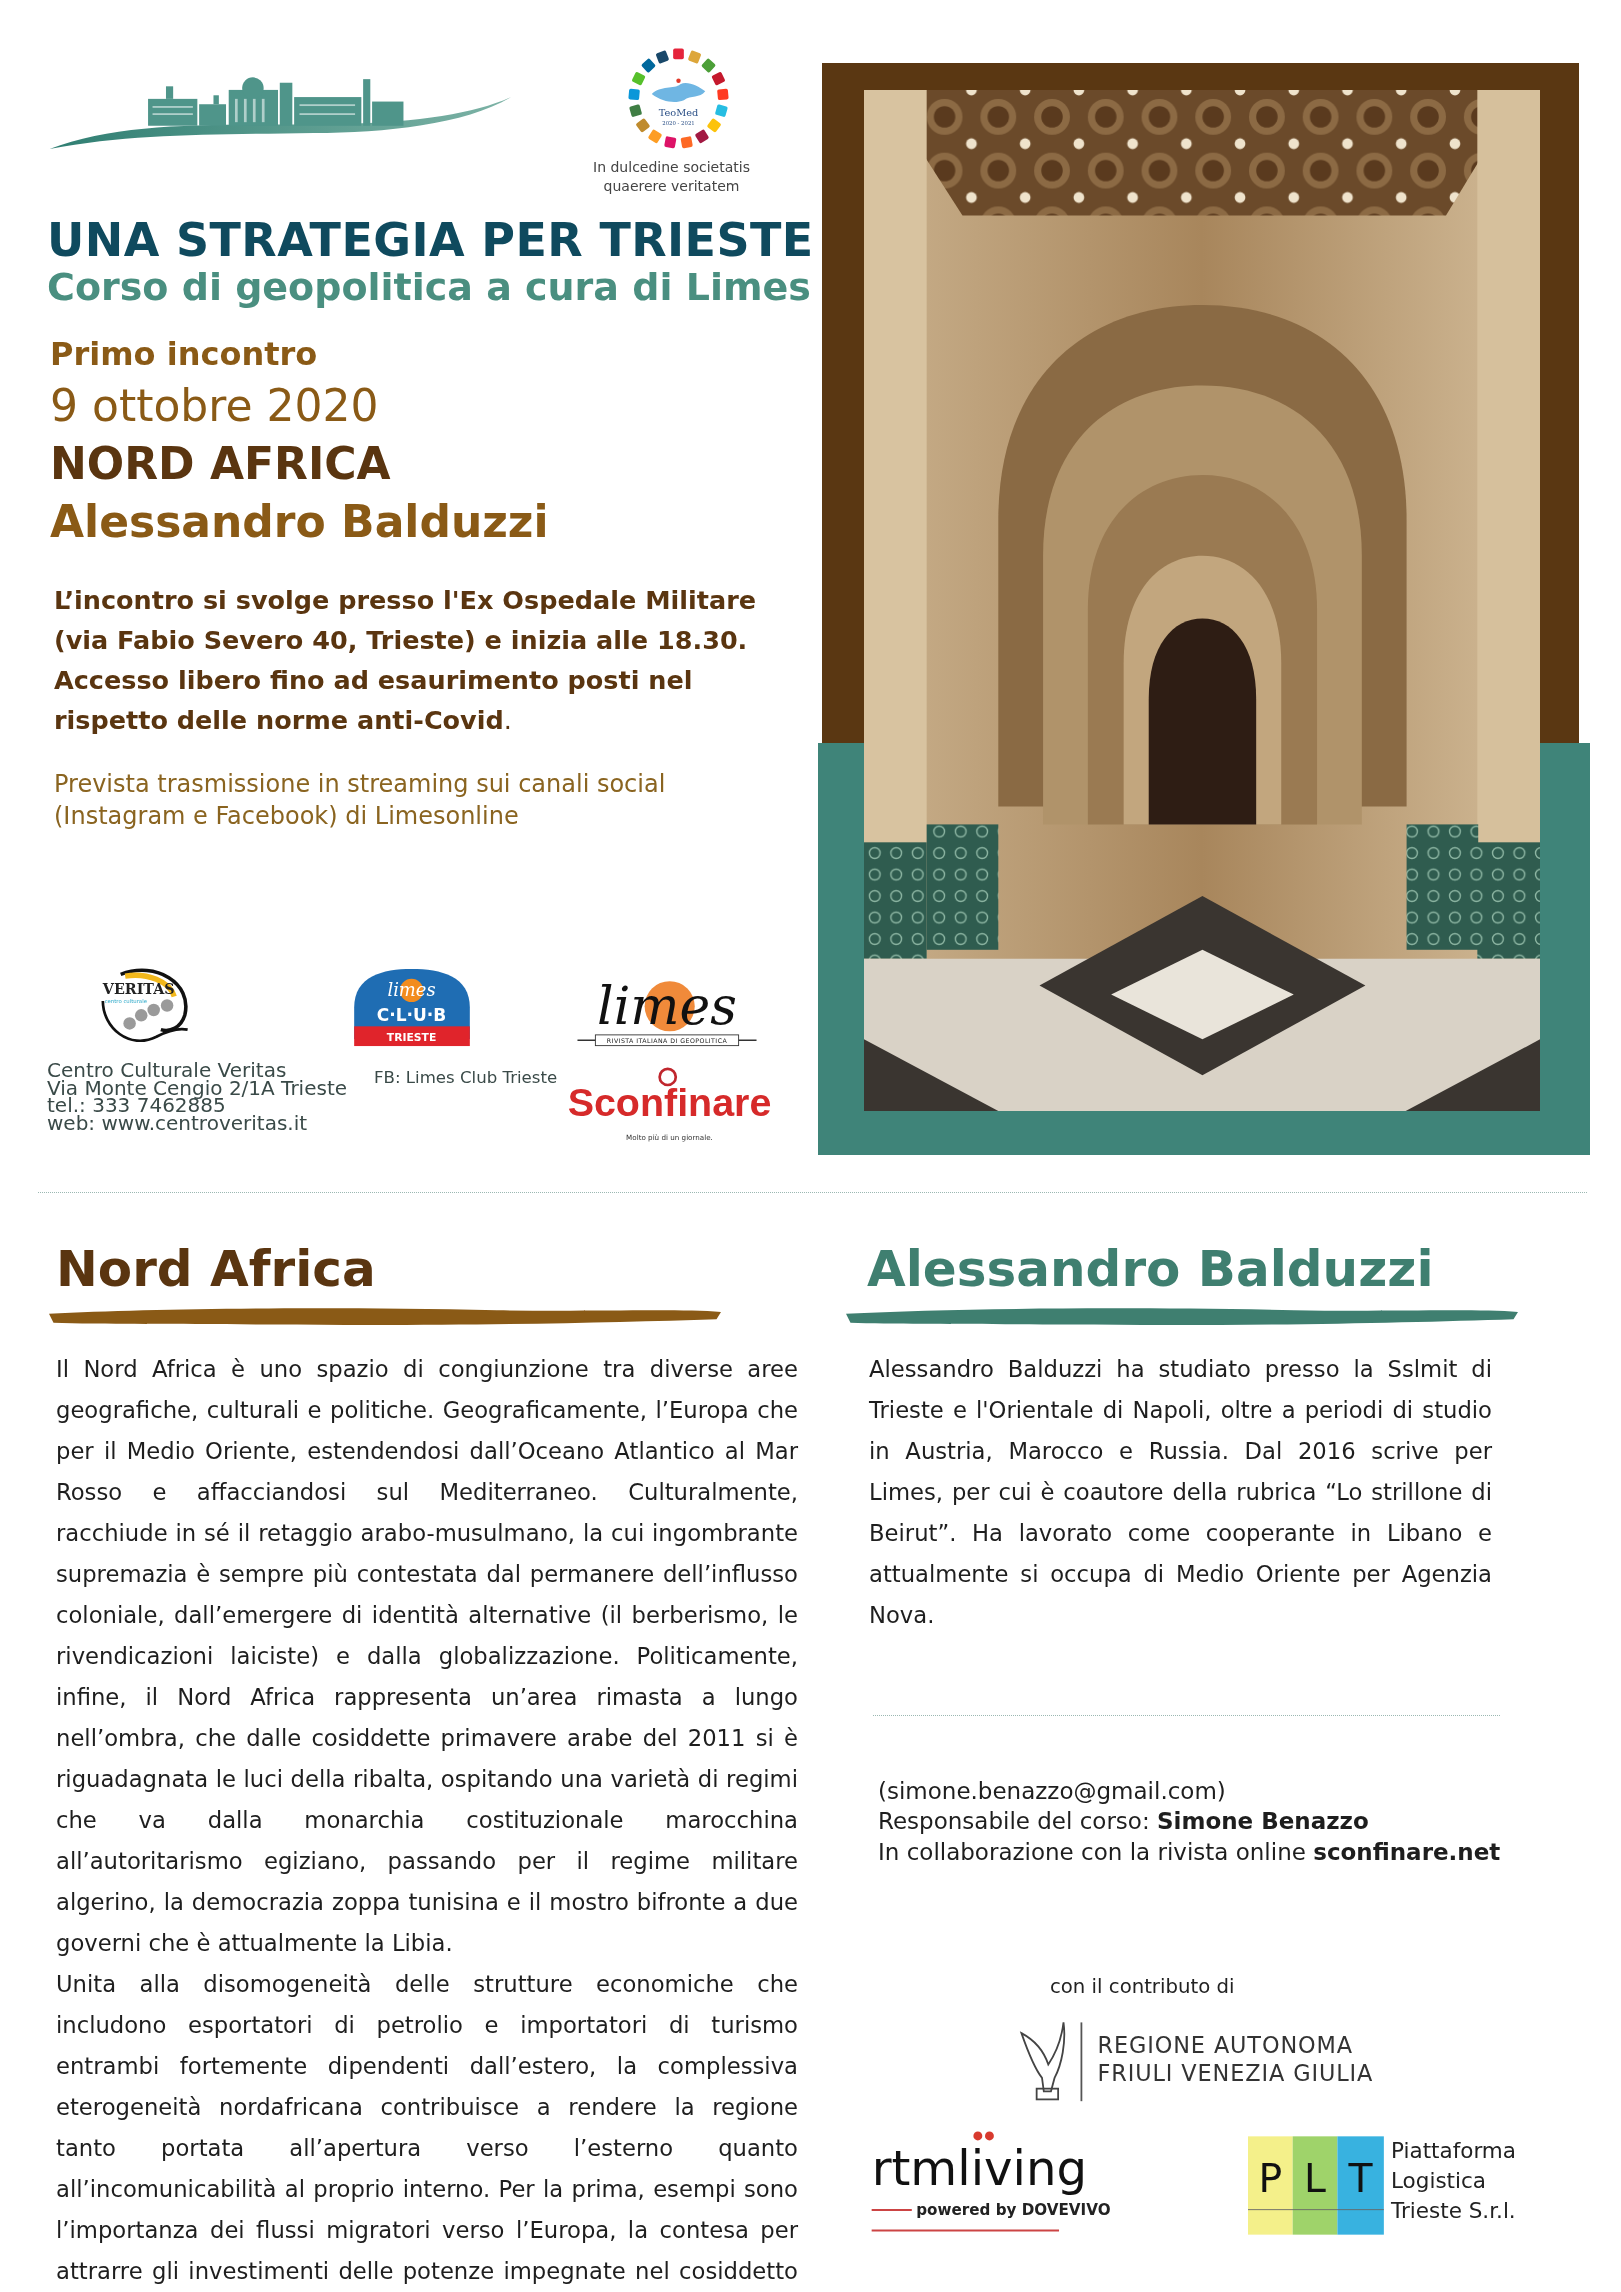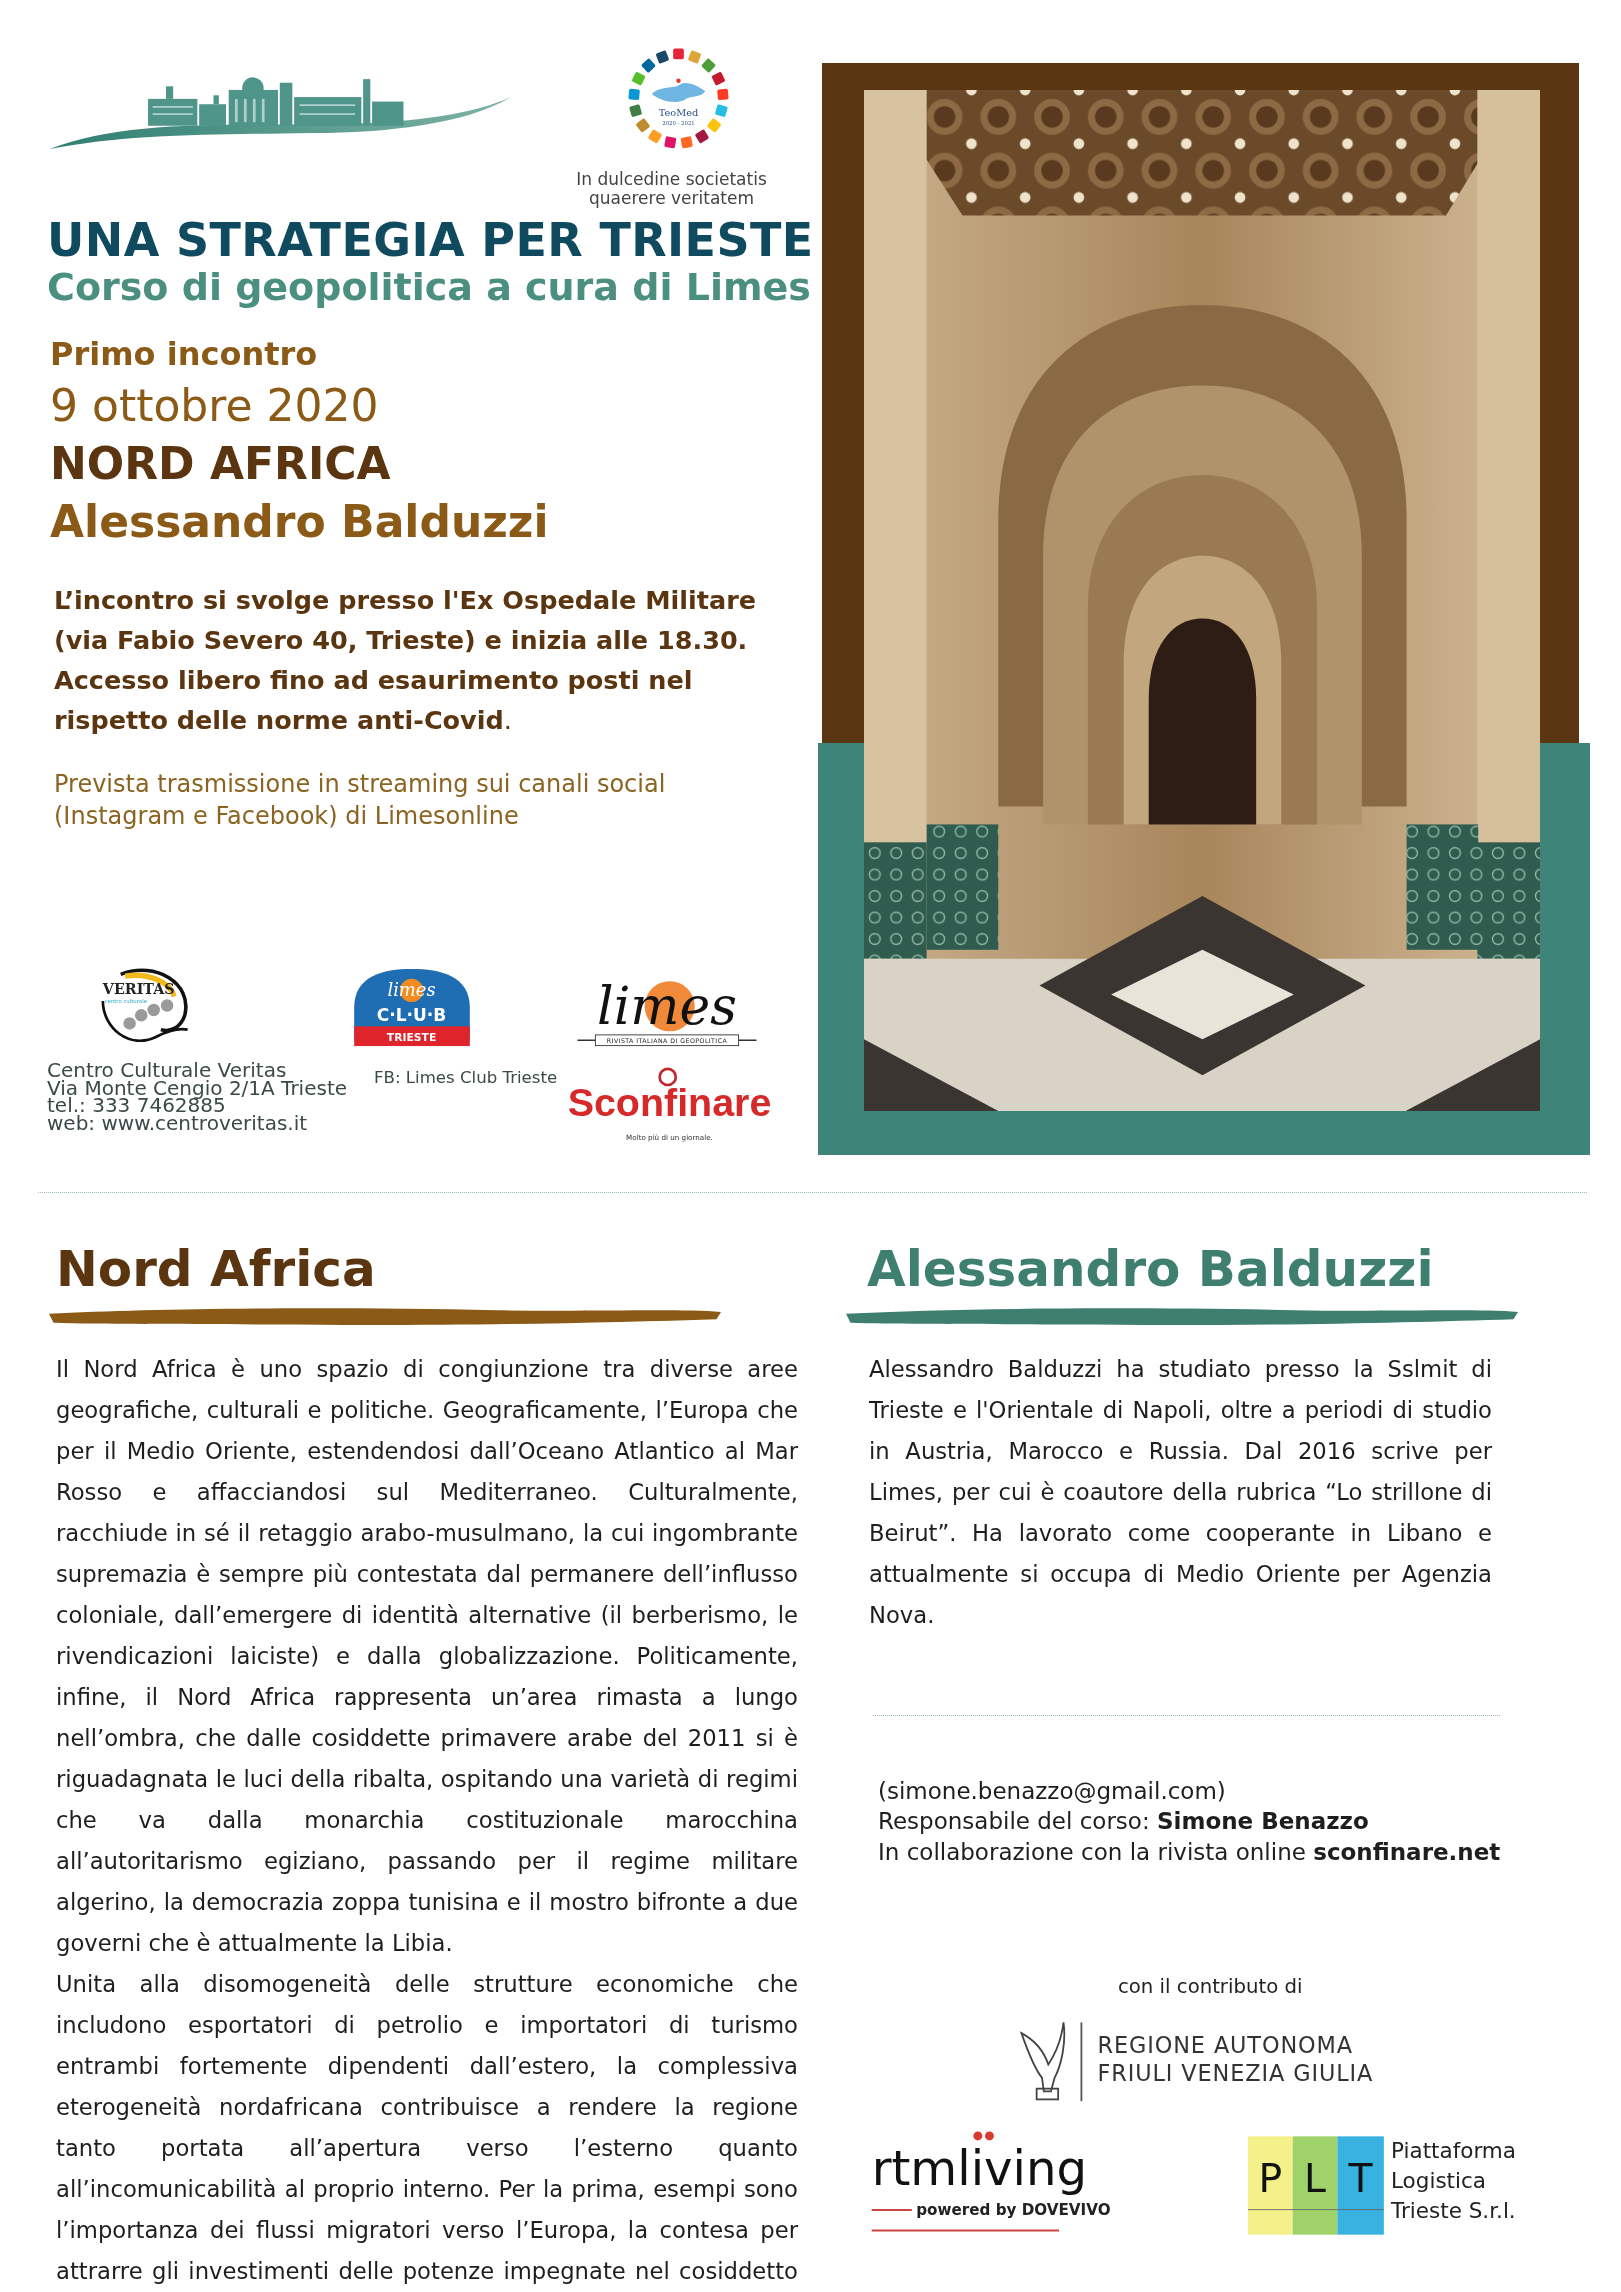--- a/index.html
+++ b/index.html
@@ -6,21 +6,21 @@
   html, body { width: 1621px; height: 2293px; background: #ffffff; overflow: hidden; }
   body { position: relative; font-family: "DejaVu Sans", "Liberation Sans", sans-serif; color: #1a1a1a; }
 
   .abs { position: absolute; }
 
   
   #skyline { left: 45px; top: 70px; width: 466px; height: 90px; }
 
   
   #teomed-logo { left: 625px; top: 45px; width: 107px; height: 107px; }
-  #teomed-motto { left: 555px; top: 158px; width: 233px; text-align: center; font-size: 17px; line-height: 19px; color: #444; margin-top: 12px; }
+  #teomed-motto { left: 555px; top: 158px; width: 233px; text-align: center; font-size: 14px; line-height: 19px; color: #444; }
 
   
   #main-title { left: 47px; top: 213px; font-size: 46px; font-weight: bold; color: #0f4a5e; letter-spacing: 0.4px; white-space: nowrap; }
   #subtitle { left: 47px; top: 265px; font-size: 38px; font-weight: bold; color: #4a8f80; white-space: nowrap; text-align: right; }
 
   #meeting-label { left: 50px; top: 335px; font-size: 32px; font-weight: bold; color: #8a5a16; }
   #meeting-date { left: 50px; top: 380px; font-size: 44px; font-weight: normal; color: #8a5a16; }
   #meeting-topic { left: 50px; top: 438px; font-size: 44px; font-weight: bold; color: #5a3510; }
   #meeting-speaker { left: 50px; top: 496px; font-size: 44px; font-weight: bold; color: #8a5a16; }
 
@@ -52,21 +52,21 @@
   #nord-brush { left: 49px; top: 1303px; width: 672px; height: 27px; }
   #balduzzi-brush { left: 846px; top: 1303px; width: 672px; height: 27px; }
 
   .body-text { font-size: 22.7px; line-height: 41px; color: #1e1e1e; text-align: justify; }
   #nord-body { left: 56px; top: 1349px; width: 742px; }
   #balduzzi-body { left: 869px; top: 1349px; width: 623px; }
 
   #credits { left: 878px; top: 1777px; width: 681px; font-size: 23px; line-height: 29.6px; color: #1e1e1e; }
   #credits b { font-weight: bold; }
 
-  #contrib-label { left: 1118px; top: 1975px; font-size: 19.7px; color: #222; }
+  #contrib-label { left: 1050px; top: 1975px; font-size: 19.7px; color: #222; }
 
   #regione-logo { left: 1008px; top: 2015px; width: 376px; height: 90px; }
   #rtm-logo { left: 871px; top: 2127px; width: 269px; height: 116px; }
   #plt-logo { left: 1248px; top: 2136px; width: 287px; height: 99px; }
   #plt-text { position: absolute; left: 143px; top: 0; font-size: 21.5px; line-height: 30px; color: #222; }
 </style>
 </head>
 <body>
 
 <svg id="skyline" class="abs" viewBox="0 0 520 100">

